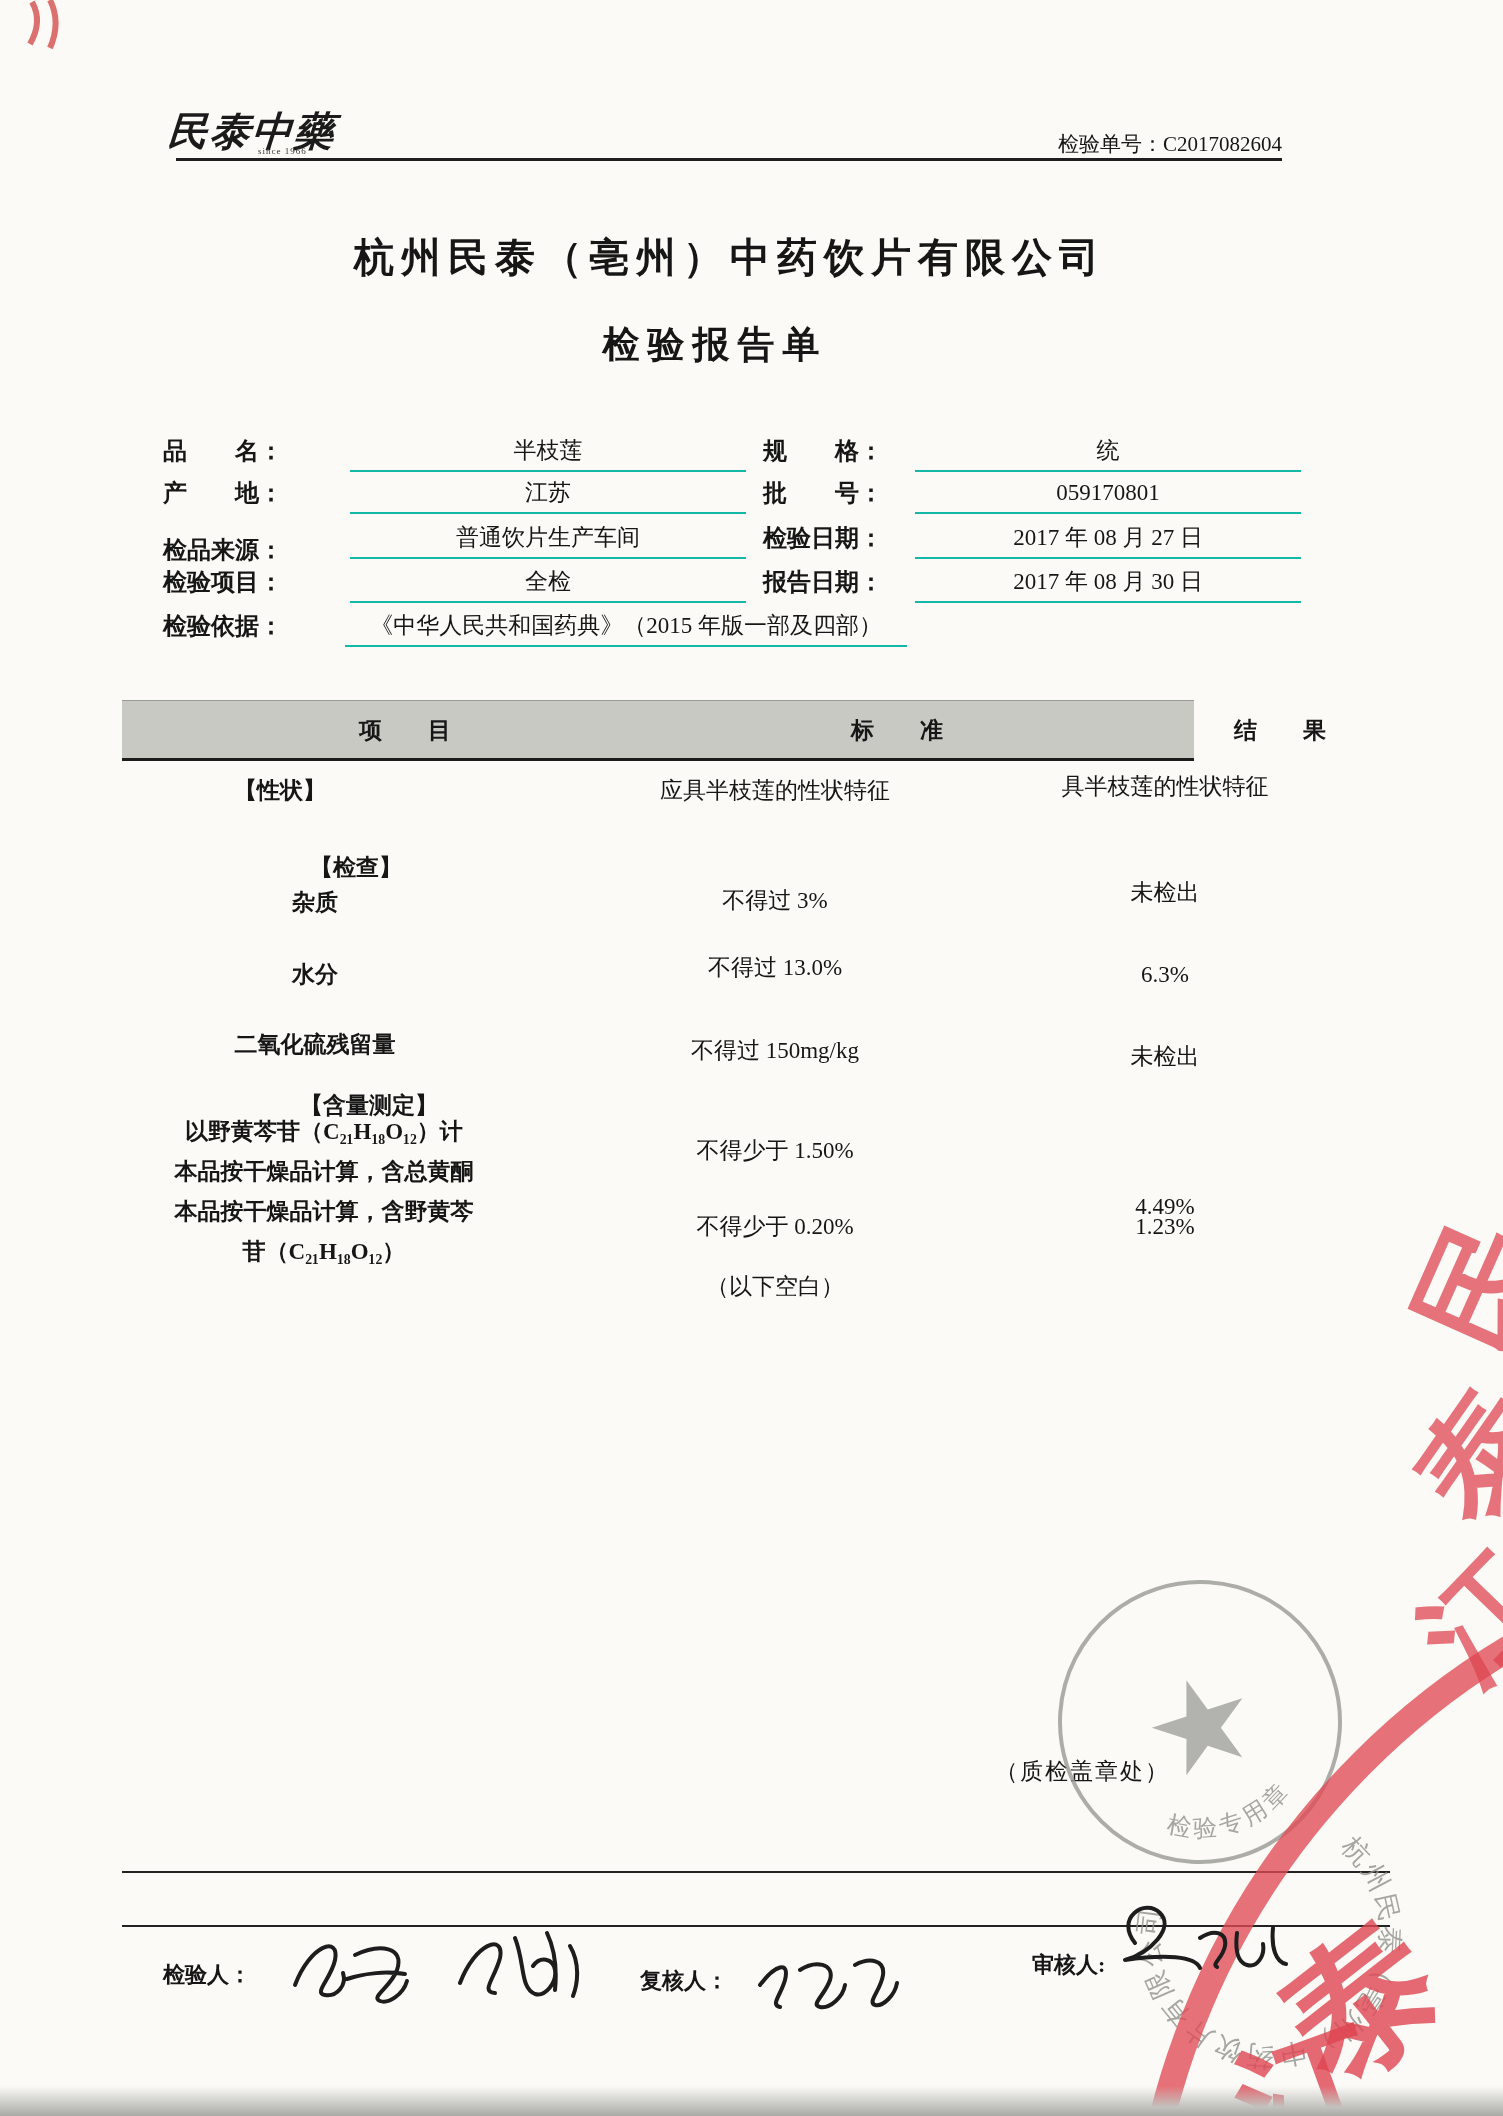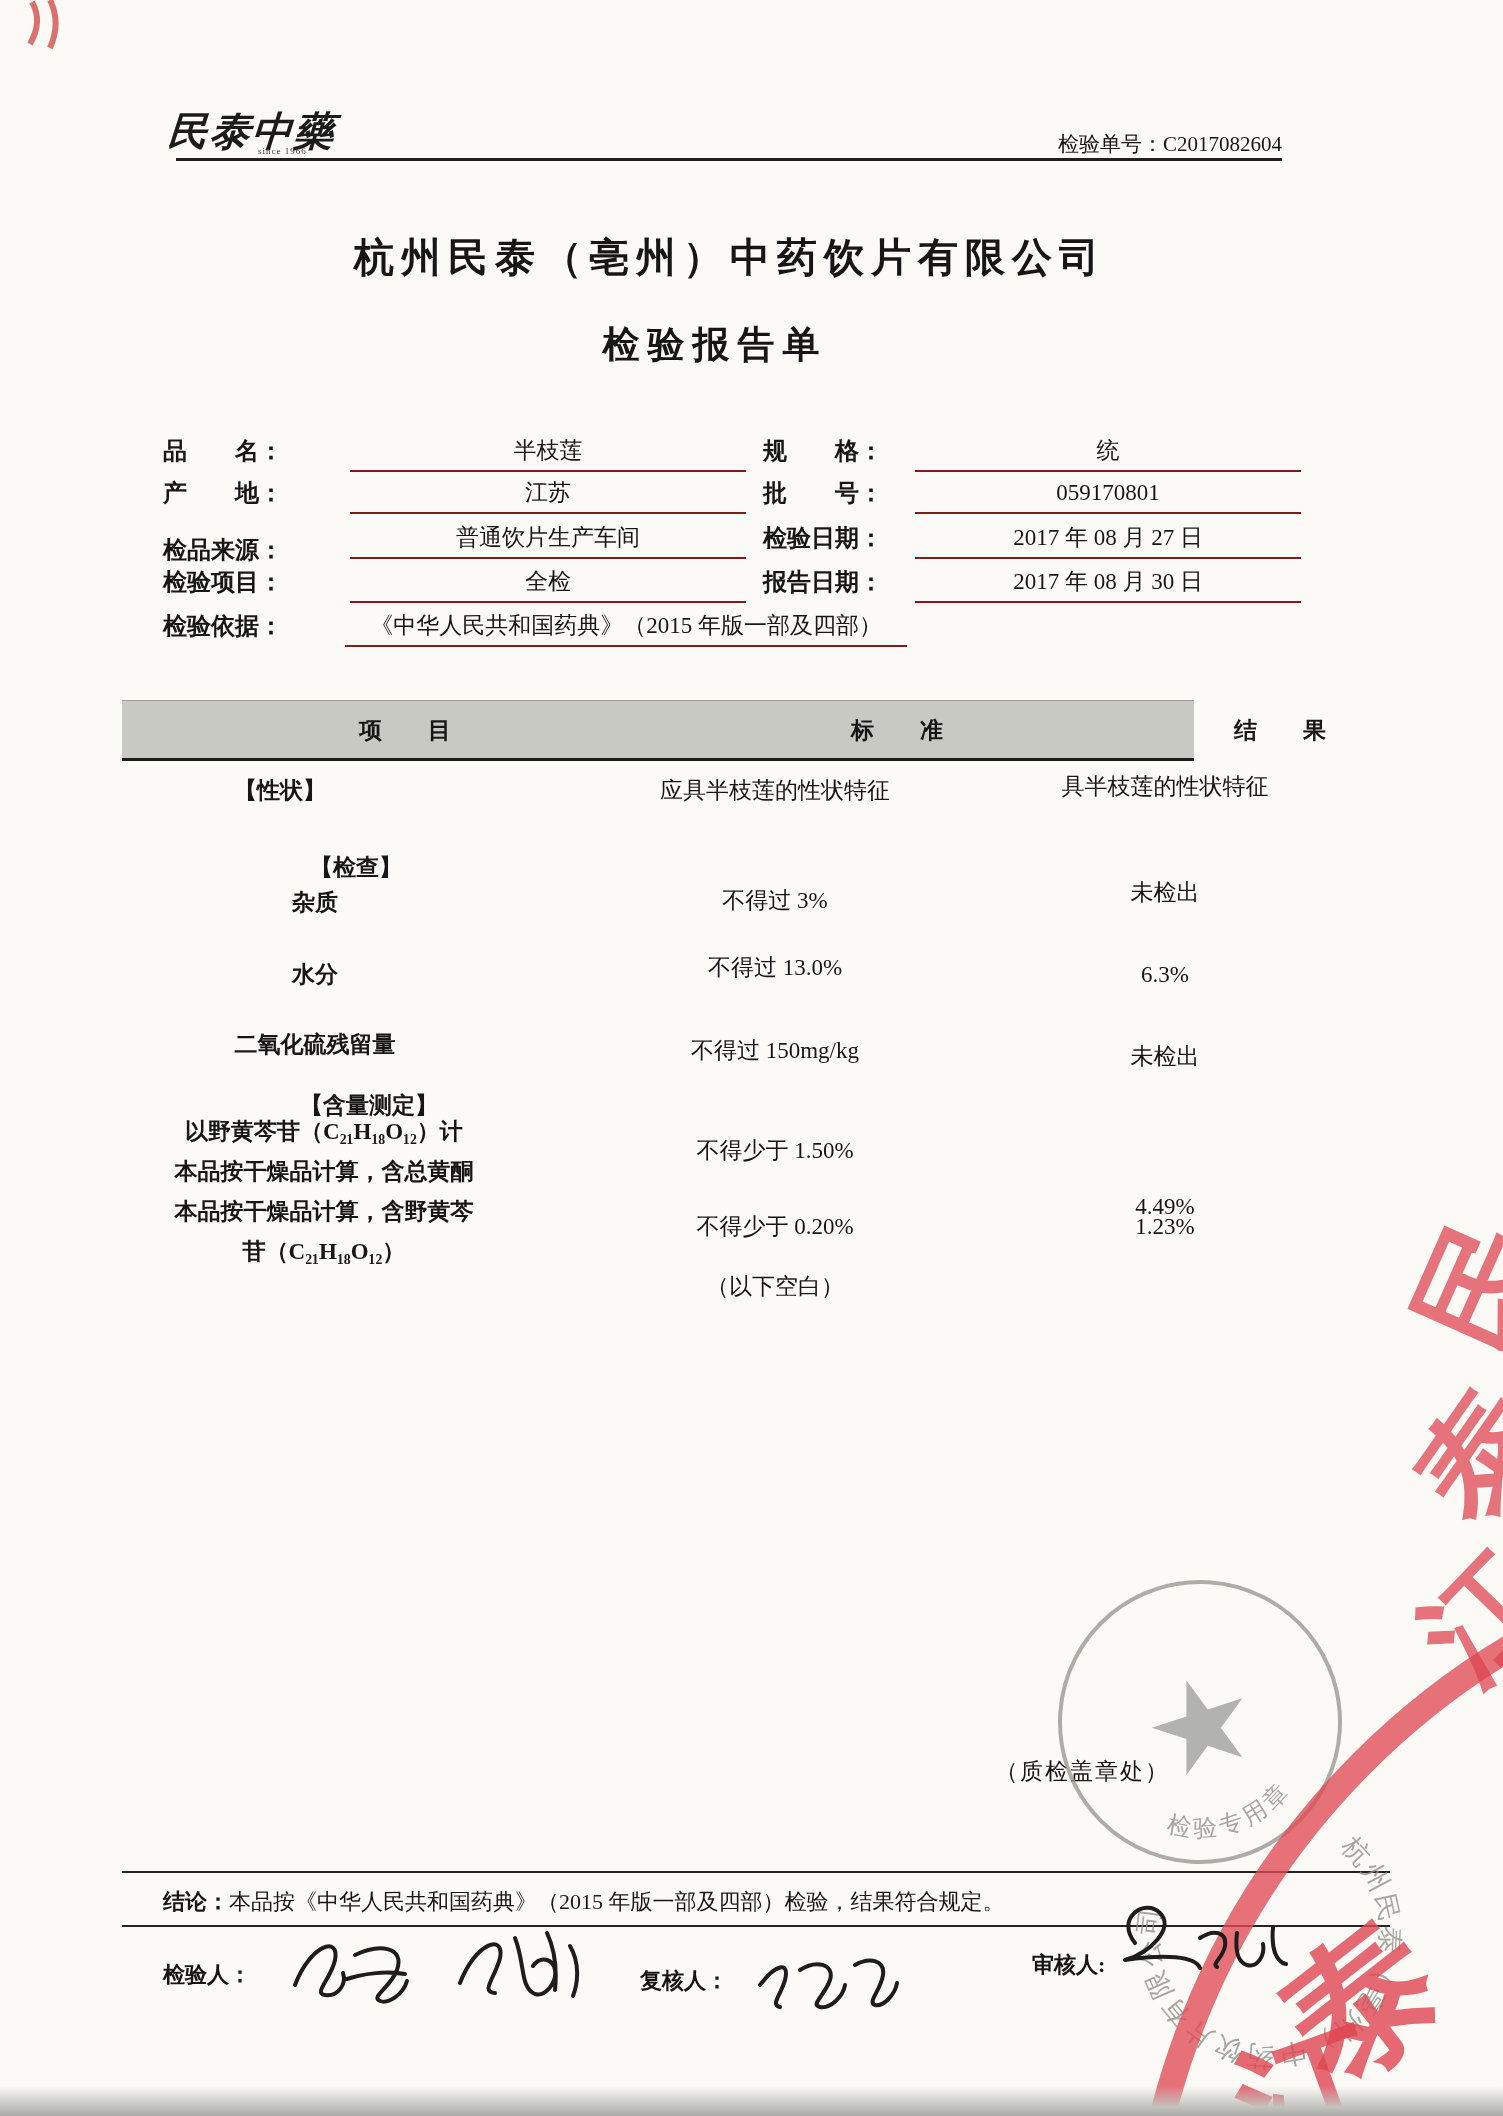--- a/index.html
+++ b/index.html
@@ -15,21 +15,21 @@
   .logo-sub{left:258px;top:146px;font-size:9px;letter-spacing:1px;color:#333;font-style:normal;}
   .report-no{left:1058px;top:130px;font-size:21px;}
   .header-rule{left:176px;top:158px;width:1106px;border-top:3px solid #1f1f1f;}
   
   .company-title{left:0;top:230px;width:1460px;text-align:center;font-size:40px;
                  font-weight:bold;letter-spacing:7px;}
   .report-title{left:0;top:320px;width:1430px;text-align:center;font-size:37px;
                 font-weight:bold;letter-spacing:8px;}
   
   .flabel{font-size:24px;font-weight:bold;line-height:38px;white-space:nowrap;}
-  .fvalue{font-size:23px;line-height:38px;text-align:center;border-bottom:2px solid #7f1d1d;white-space:nowrap;}
+  .fvalue{font-size:23px;line-height:38px;text-align:center;border-bottom:2px solid #14b8a6;white-space:nowrap;}
   .l-lab{left:163px;}
   .l-val{left:350px;width:396px;}
   .r-lab{left:763px;}
   .r-val{left:915px;width:386px;}
   
   .thead{left:122px;top:700px;width:1072px;height:57px;background:#c9c9c4;
          border-top:1px solid #9a9a96;border-bottom:3px solid #1c1c1c;}
   .thead .h{position:absolute;top:14px;font-size:23px;font-weight:bold;white-space:nowrap;}
   .cell{font-size:23px;line-height:30px;white-space:nowrap;}
   .c-item{text-align:center;font-weight:bold;}
@@ -124,23 +124,20 @@
     <div>苷（C₂₁H₁₈O₁₂）</div>
   </div>
   <div class="abs cell c-std" style="top:1212px">不得少于 0.20%</div>
   <div class="abs cell c-res" style="top:1212px">1.23%</div>
 
   <div class="abs cell c-std" style="top:1272px">（以下空白）</div>
 
   <div class="abs stamp-note">（质检盖章处）</div>
 
   <div class="abs rule" style="left:122px;top:1871px;width:1268px"></div>
-  <div class="abs conc">
-    <b>结论：</b><span>本品按《中华人民共和国药典》（2015 年版一部及四部）检验，结果符合规定。</span>
-  </div>
   <div class="abs rule" style="left:122px;top:1925px;width:1268px"></div>
 
   <div class="abs signer" style="left:163px;top:1960px">检验人：</div>
   <div class="abs signer" style="left:640px;top:1966px">复核人：</div>
   <div class="abs signer" style="left:1032px;top:1950px">审核人:</div>
 
   <svg class="overlay" width="1503" height="2116" viewBox="0 0 1503 2116">
 
     <g stroke="#d4504e" stroke-width="6" fill="none" opacity="0.8">
       <path d="M32,2 C40,16 38,30 30,44"></path>

